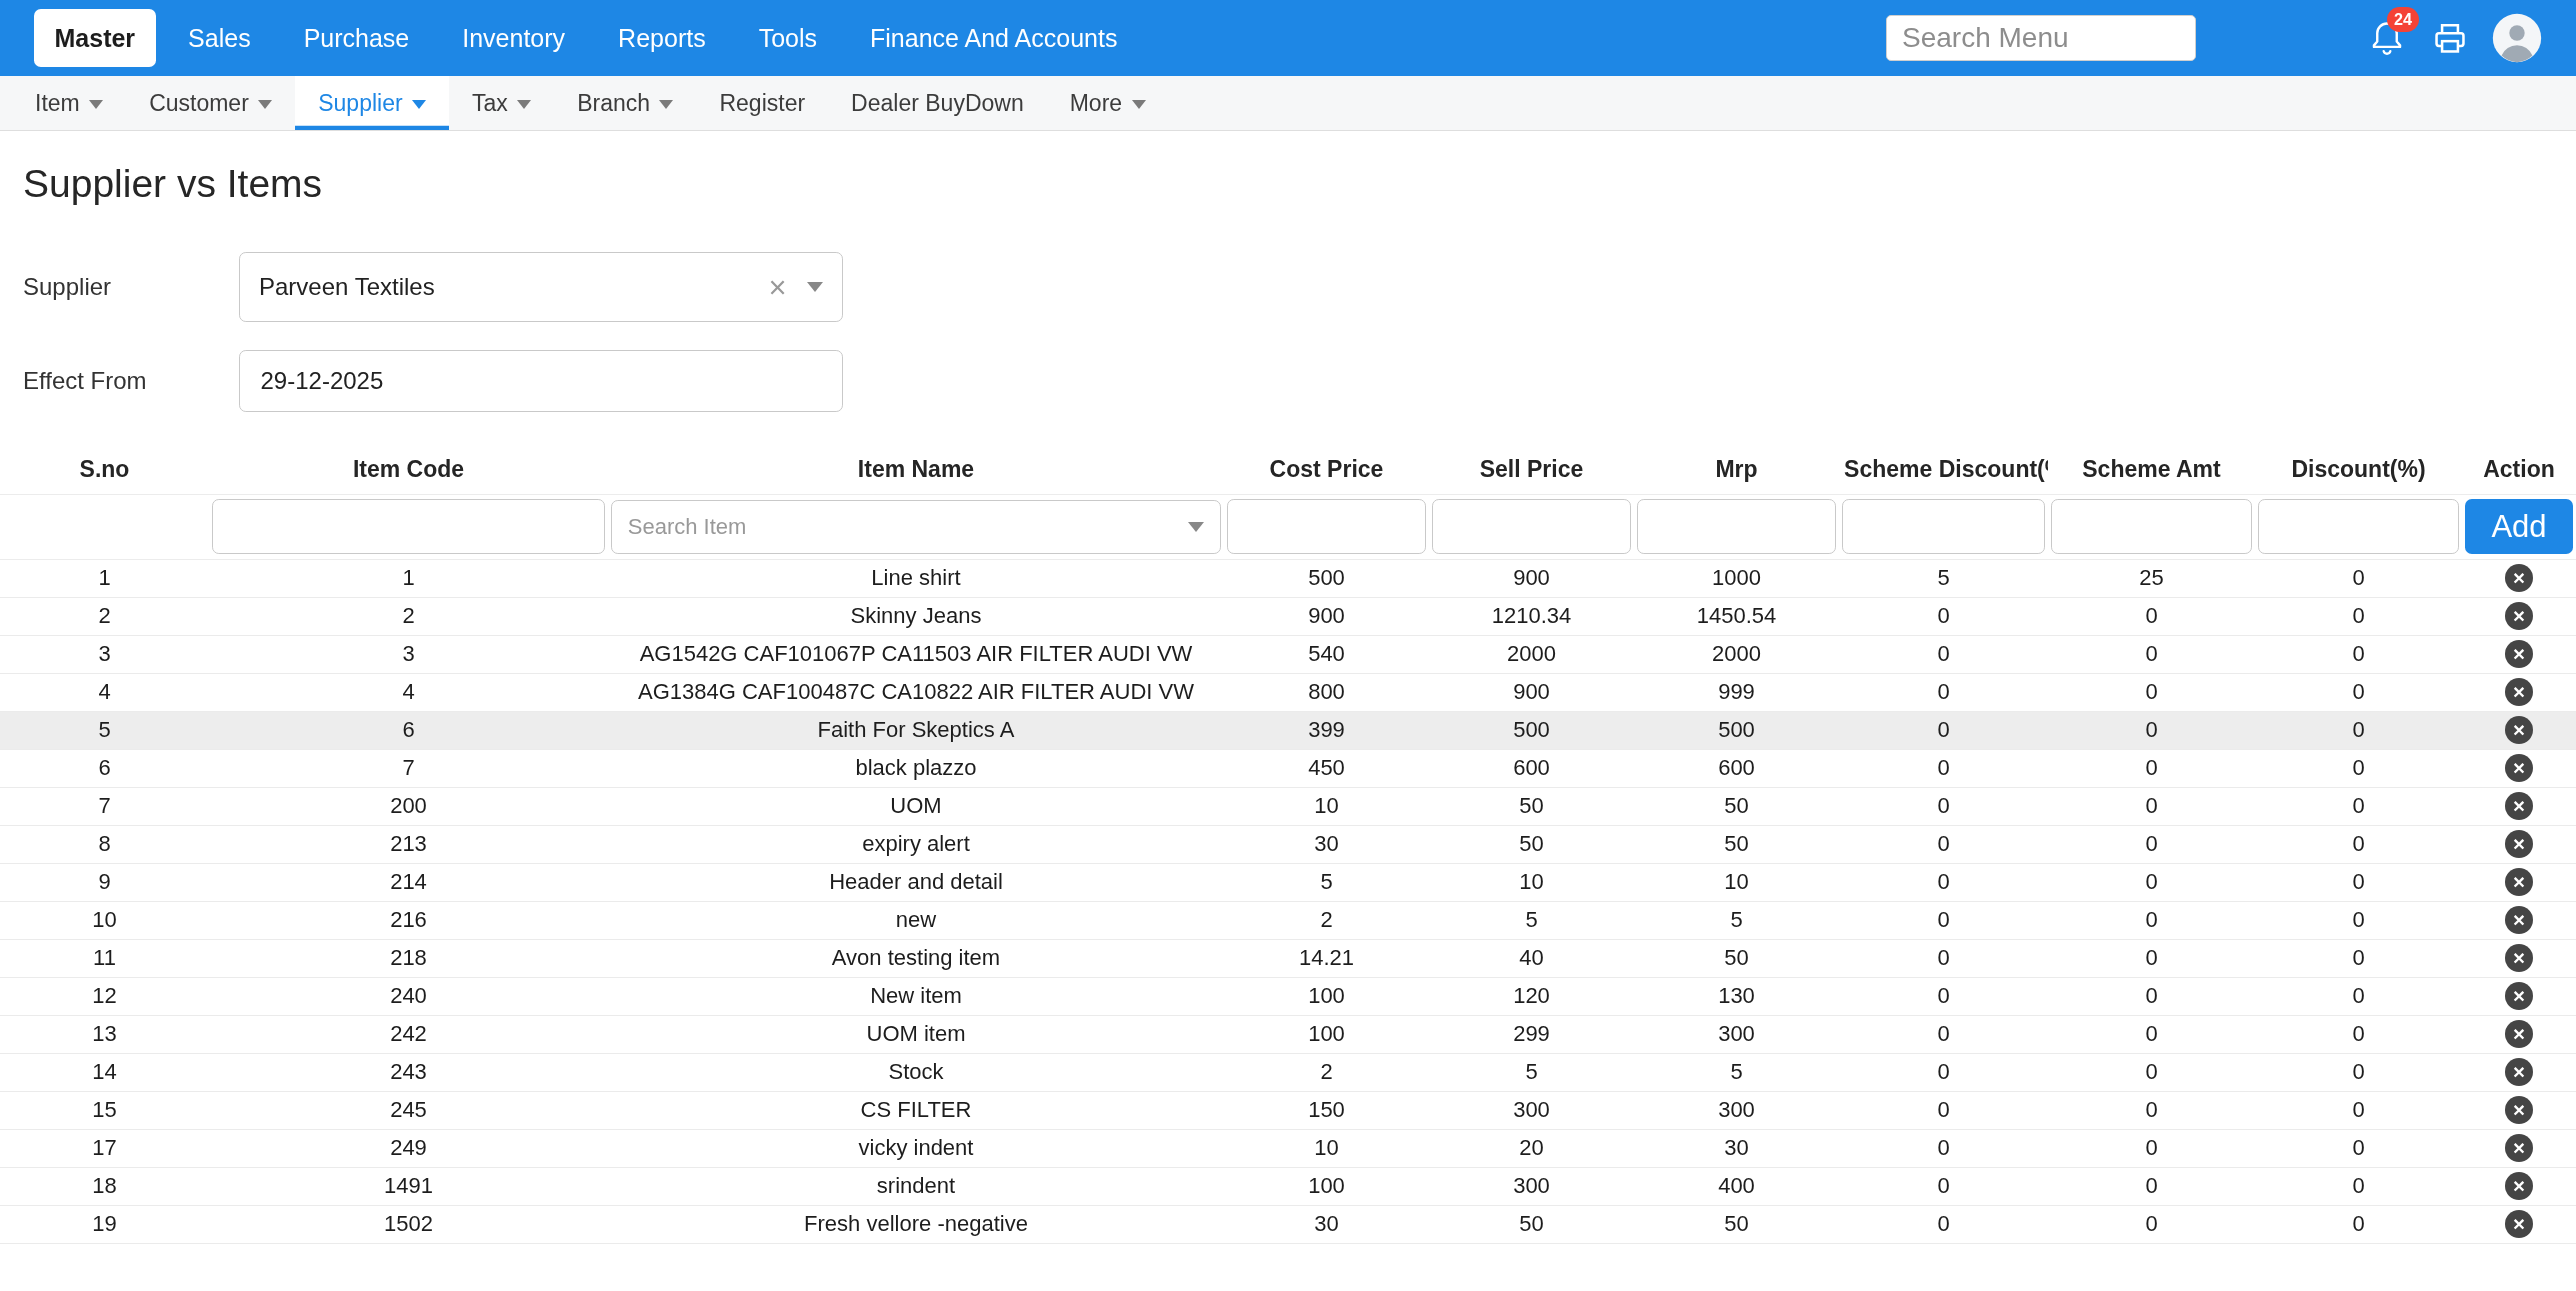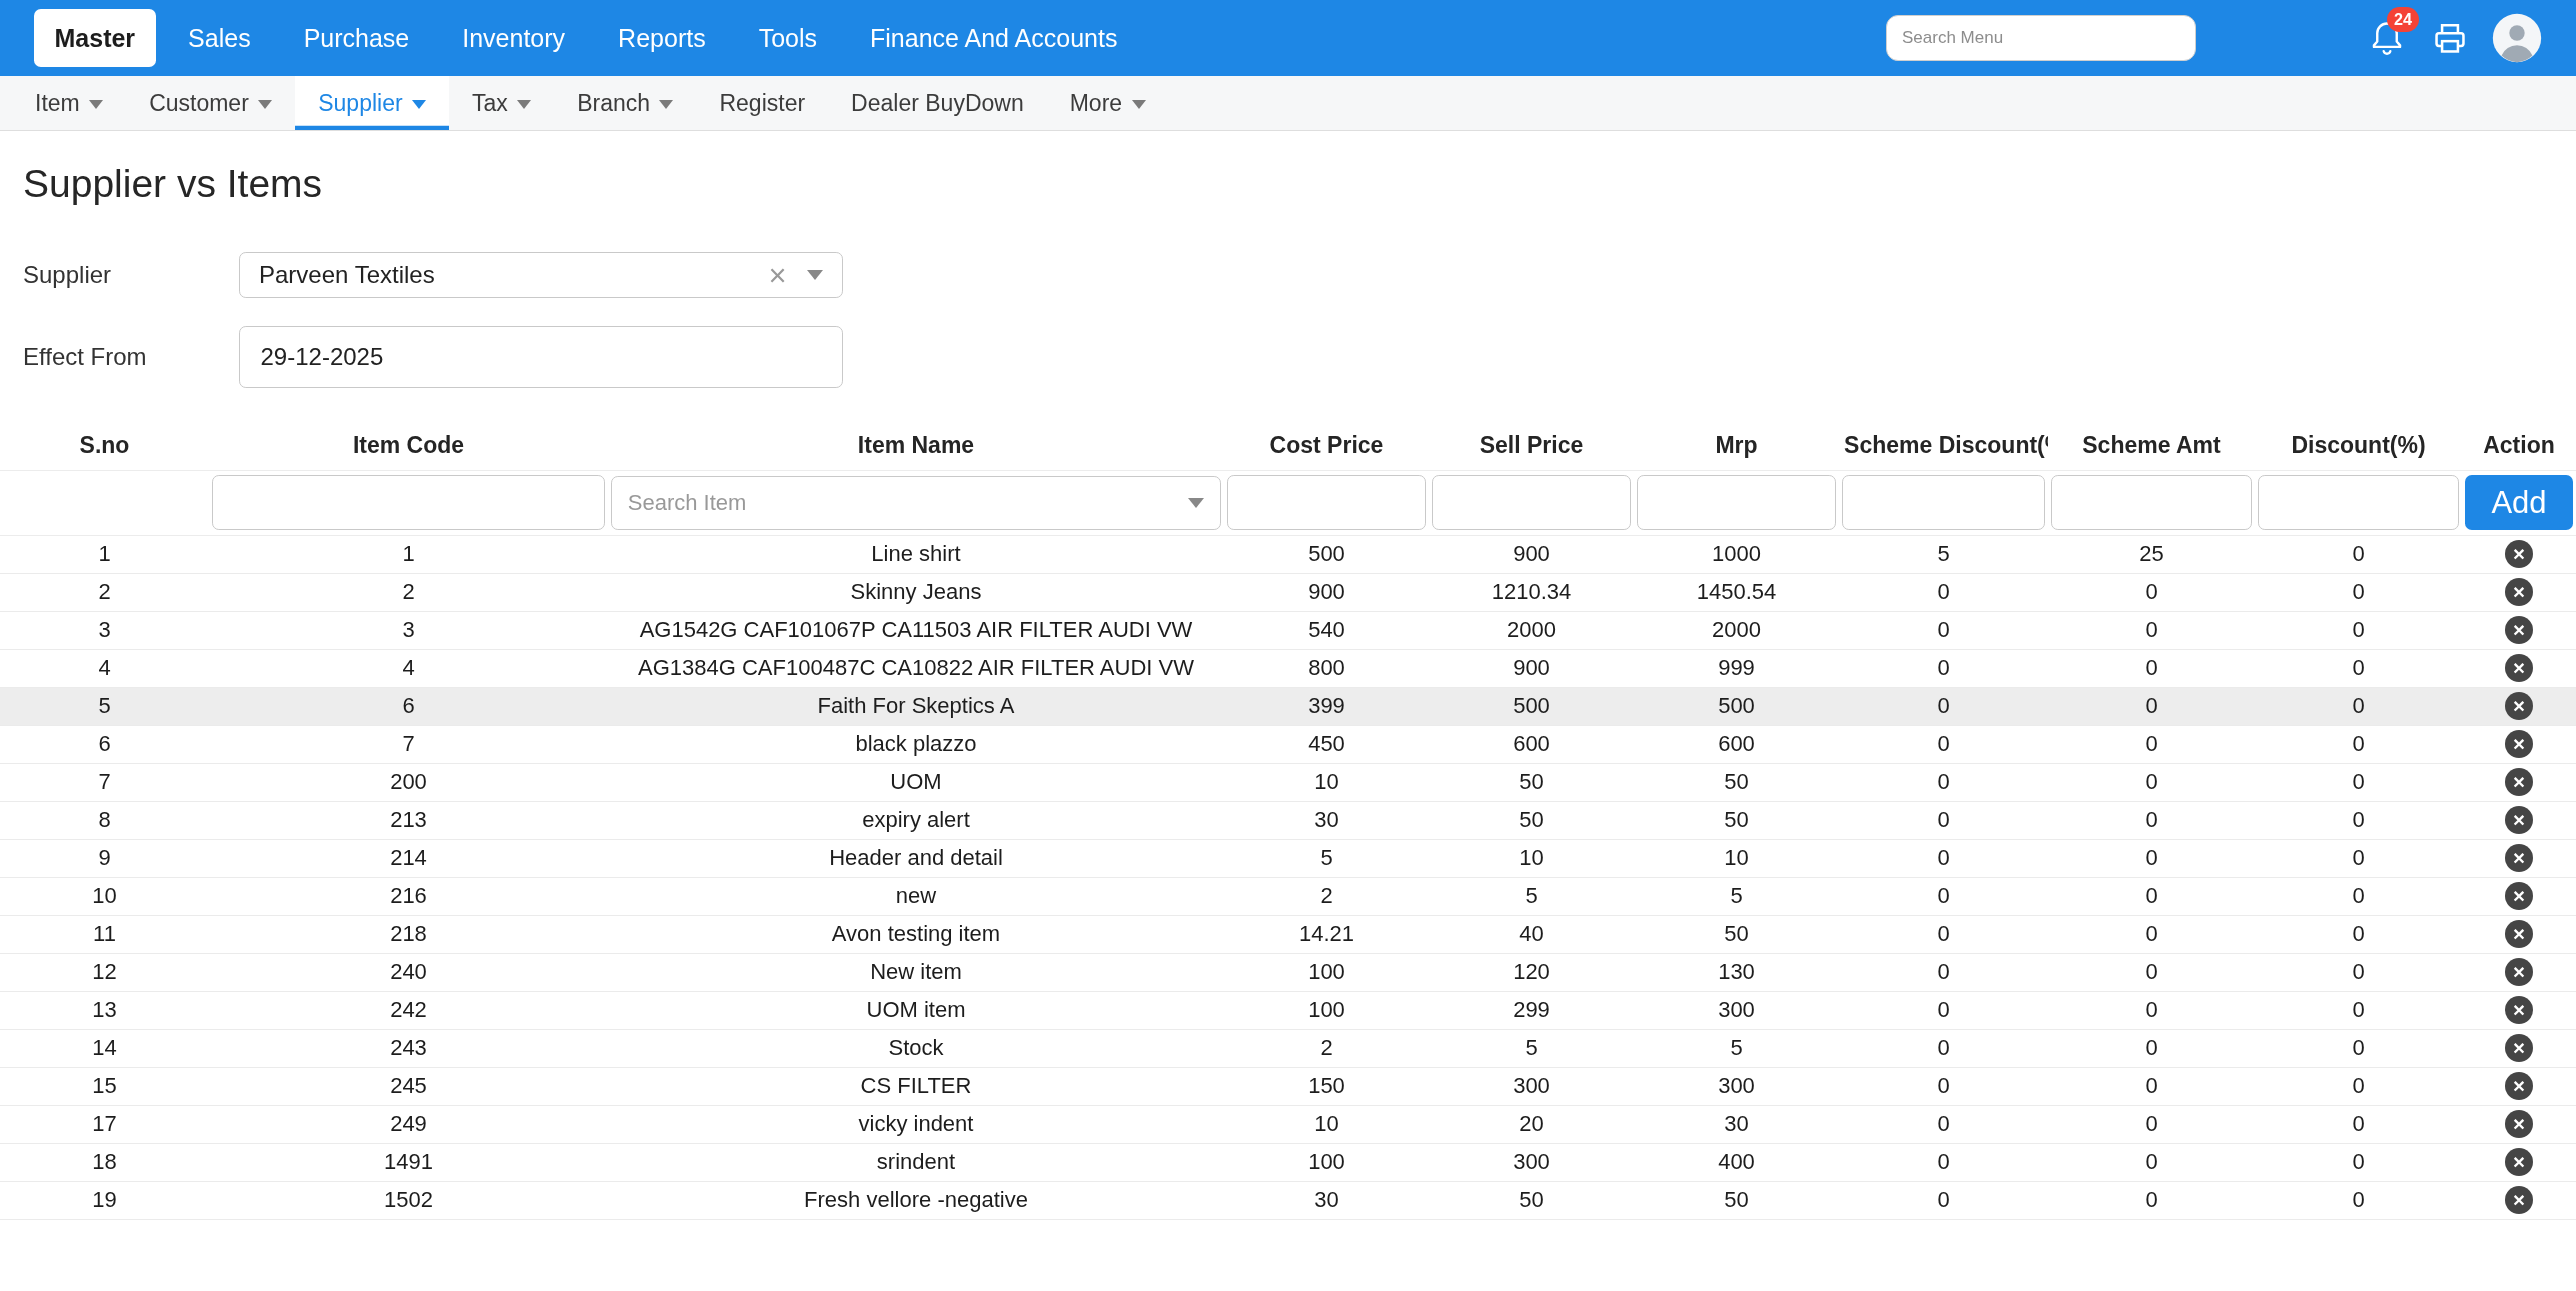--- a/index.html
+++ b/index.html
@@ -13,41 +13,41 @@
     --badge_red:#f44336;
     --row_highlight:#ededed;
     --action_icon:#454545;
   }
 
   
   .topnav{ height:76px; background:var(--accent,#1e87e5); display:flex; align-items:center; padding:0 34px; }
   .topnav-item{ color:#fff; font-size:25px; padding:14.5px 20.5px; margin-right:12px; white-space:nowrap; cursor:pointer; border-radius:6.8px; }
   .topnav-item.active{ background:#fff; color:#1d1d1d; font-weight:700; }
   .topnav-right{ margin-left:auto; display:flex; align-items:center; }
-  .search-menu{ width:310px; height:46px; border:0.9px solid #cfcfcf; border-radius:12px; padding:0 15.4px; font-size:17px; color:#333; outline:none; background:#fff; }
+  .search-menu{ width:310px; height:46px; border:0.9px solid #cfcfcf; border-radius:5px; padding:0 15.4px; font-size:28px; color:#333; outline:none; background:#fff; }
   .search-menu::placeholder{ color:#8d8d8d; }
   .icon-btn{ position:relative; width:41px; height:43px; display:flex; align-items:center; justify-content:center; cursor:pointer; }
   .bell-wrap{ margin-left:171px;text-align:right; }
   .print-wrap{ margin-left:21.4px; }
   .badge{ position:absolute; top:-9.4px; left:20.5px; background:var(--badge_red,#f44336); color:#fff; font-size:16.2px; line-height:1; padding:4.3px 6.8px; border-radius:13px; font-weight:700; }
   .avatar{ width:50px; height:50px; border-radius:50%; margin-left:22px; overflow:hidden; cursor:pointer; }
 
   
   .subnav{ height:55px; background:#f6f7f8; border-bottom:1.7px solid #dedede; display:flex; align-items:stretch; padding:0 12px; }
   .subnav-item{ display:flex; align-items:center; gap:9.4px; padding:0 23px; font-size:23px; color:#3c3c3c; cursor:pointer; white-space:nowrap; }
   .subnav-item.active{ background:#ffffff; color:var(--accent,#1e87e5); box-shadow:inset 0 -4.3px 0 var(--accent,#1e87e5); }
   .caret{ width:0; height:0; border-left:7.7px solid transparent; border-right:7.7px solid transparent; border-top:9.4px solid #7a7a7a; margin-top:3.4px; }
   .subnav-item.active .caret{ border-top-color:var(--accent,#1e87e5); }
 
   
   .page-head{ padding:0 23px; }
   .page-title{ font-size:39px; font-weight:500; color:#262626; padding:31px 0 46px; }
   .form-row{ display:flex; align-items:center; margin-bottom:28px; }
   .form-label{ width:216px; font-size:24px; color:#333; }
-  .select-box{ width:604px; height:46px; border:0.9px solid #c9c9c9; border-radius:6.8px; display:flex; align-items:center; padding:0 19px; font-size:24px; color:#222; background:#fff; cursor:pointer; }
+  .select-box{ width:604px; height:70px; border:0.9px solid #c9c9c9; border-radius:6.8px; display:flex; align-items:center; padding:0 19px; font-size:24px; color:#222; background:#fff; cursor:pointer; }
   .grow{ flex:1; overflow:hidden; white-space:nowrap; }
   .clear-x{ color:#999; font-size:31px; line-height:1; margin-right:20.5px; cursor:pointer; }
   .select-caret{ width:0; height:0; border-left:8.6px solid transparent; border-right:8.6px solid transparent; border-top:10.3px solid #888; }
   .date-input{ width:604px; height:62px; border:0.9px solid #c9c9c9; border-radius:6.8px; padding:0 20.5px; font-size:24px; color:#222; outline:none; }
 
   
   table{ width:2576px; border-collapse:collapse; table-layout:fixed; margin-top:34px; }
   thead th{ height:48px; font-size:23px; font-weight:700; color:#252525; text-align:center; vertical-align:middle; padding:0 5.1px; white-space:nowrap; overflow:hidden; }
   .filter-row td{ height:65px; padding:4.3px 3.4px; border-top:0.9px solid #ececec; border-bottom:0.9px solid #ececec; vertical-align:middle; }
   .filter-input{ width:100%; height:55px; border:0.9px solid #c9c9c9; border-radius:6.8px; padding:0 12px; font-size:22px; color:#222; outline:none; }

